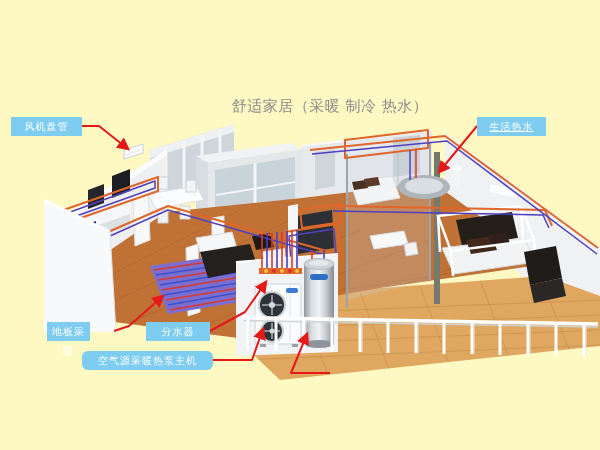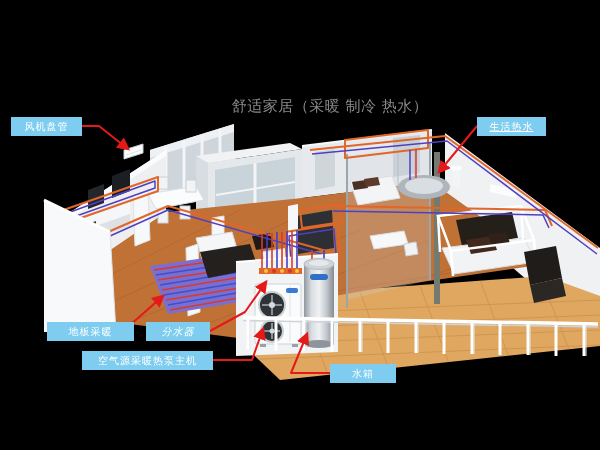--- a/index.html
+++ b/index.html
@@ -4,38 +4,38 @@
 <style>
   :root{
     --label-bg:#7ecdf0;
     --leader-line:#e61919;
     --title-text:#8a8a8a;
     --pipe-hot:#e0662a;
     --pipe-cold:#5040c0;
   }
   html,body{margin:0;padding:0;background:#fff;}
   .stage{
-    position:relative;width:600px;height:450px;background:#000000;overflow:hidden;
+    position:relative;width:600px;height:450px;background:#fef9c3;overflow:hidden;
     font-family:"DejaVu Sans",sans-serif;
   }
   .stage svg{position:absolute;left:0;top:0;}
   .title{
     position:absolute;left:210px;top:97px;width:240px;text-align:center;
     font-size:15px;letter-spacing:.5px;color:var(--title-text);
   }
   .label{
     position:absolute;background:var(--label-bg);color:#fff;
     font-size:10px;font-weight:500;text-align:center;line-height:19px;height:19px;
     letter-spacing:1px;
   }
   .lb-fan{left:11px;top:117px;width:71px;}
   .lb-hw{left:477px;top:117px;width:69px;text-decoration:underline;}
-  .lb-fh{left:47px;top:322px;width:87px;}
-  .lb-mf{left:146px;top:322px;width:64px;font-style:italic;}
-  .lb-hp{left:82px;top:351px;width:131px;}
+  .lb-fh{left:47px;top:322px;width:43px;}
+  .lb-mf{left:146px;top:322px;width:64px;}
+  .lb-hp{left:82px;top:351px;width:131px;border-radius:6px;}
   .lb-wt{left:330px;top:364px;width:66px;}
   .ph{stroke:var(--pipe-hot);stroke-width:2;fill:none;stroke-linejoin:round;}
   .pc{stroke:var(--pipe-cold);stroke-width:1.5;fill:none;stroke-linejoin:round;}
   .leader{stroke:var(--leader-line);stroke-width:2;fill:none;stroke-linejoin:round;}
 </style>
 </head>
 <body>
 
 <div class="stage">
 <svg width="600" height="450" viewBox="0 0 600 450">
@@ -324,14 +324,13 @@
   </g>
 </svg>
 
 <div class="title">舒适家居（采暖 制冷 热水）</div>
 
 <div class="label lb-fan"><span>风机盘管</span></div>
 <div class="label lb-hw"><span>生活热水</span></div>
 <div class="label lb-fh"><span>地板采暖</span></div>
 <div class="label lb-mf"><span>分水器</span></div>
 <div class="label lb-hp"><span>空气源采暖热泵主机</span></div>
-<div class="label lb-wt"><span>水箱</span></div>
 </div>
 
 </body></html>

